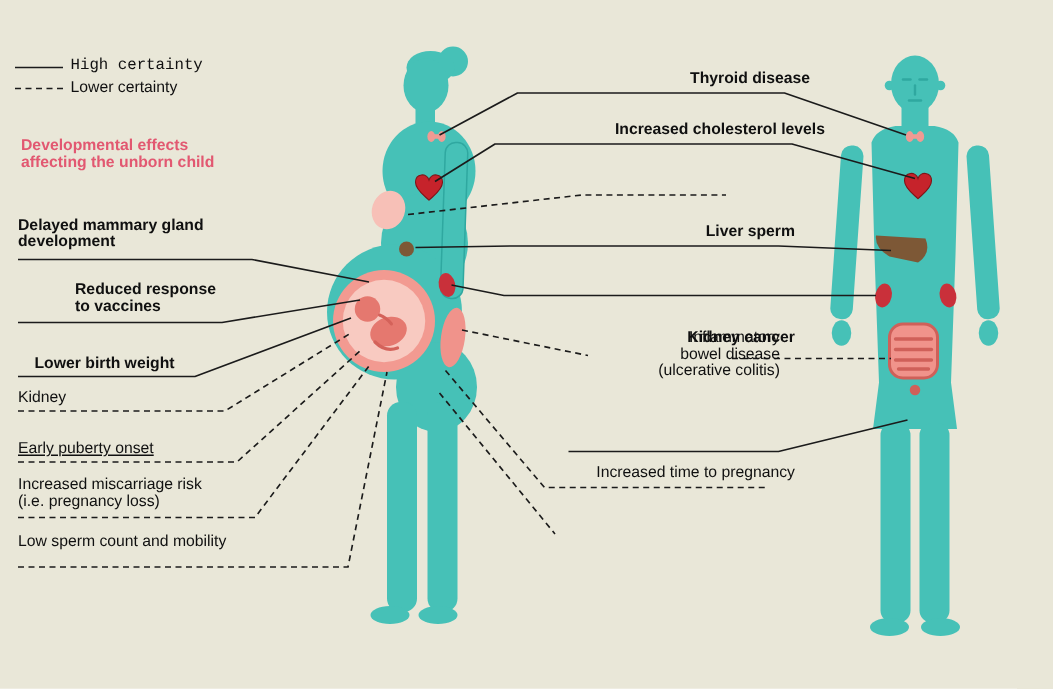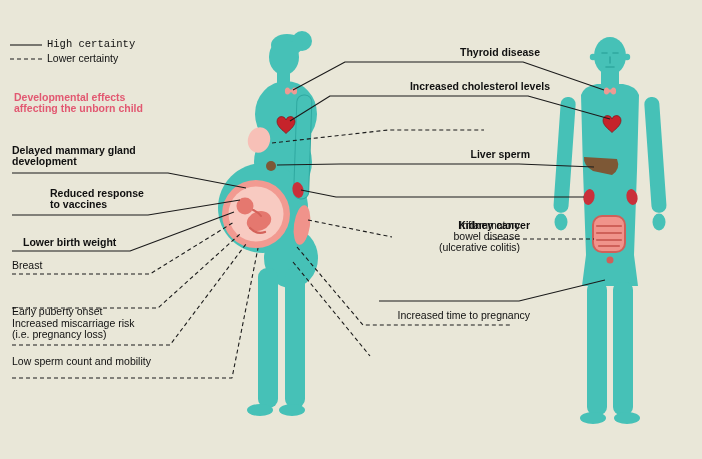--- a/index.html
+++ b/index.html
@@ -137,22 +137,22 @@
   <div class="lbl" style="left:47px;top:53px;">Lower certainty</div>
 
   <div class="lbl note" style="left:14px;top:92px;width:170px;">Developmental effects
 affecting the unborn child</div>
 
   <div class="lbl bold" style="left:12px;top:145px;width:170px;">Delayed mammary gland
 development</div>
   <div class="lbl bold" style="left:12px;top:188px;width:170px;margin-left:38px;">Reduced response
 to vaccines</div>
   <div class="lbl bold" style="left:12px;top:237px;width:170px;margin-left:11px;">Lower birth weight</div>
-  <div class="lbl" style="left:12px;top:260px;width:170px;">Breast</div>
-  <div class="lbl" style="left:12px;top:306px;width:170px;">Early puberty onset</div>
+  <div class="lbl" style="left:12px;top:260px;width:170px;">Kidney</div>
+  <div class="lbl" style="left:12px;top:294px;width:170px;text-decoration:underline;">Early puberty onset</div>
   <div class="lbl" style="left:12px;top:318px;width:180px;">Increased miscarriage risk
 (i.e. pregnancy loss)</div>
   <div class="lbl" style="left:12px;top:356px;width:200px;">Low sperm count and mobility</div>
 
   <div class="lbl bold ctr" style="left:340px;top:47px;width:200px;">Thyroid disease</div>
   <div class="lbl bold ctr" style="left:330px;top:81px;width:220px;">Increased cholesterol levels</div>
   <div class="lbl bold ctr" style="left:350px;top:149px;width:180px;">Liver sperm</div>
   <div class="lbl bold ctr" style="left:350px;top:182px;width:180px;margin-top:38px;">Kidney cancer</div>
   <div class="lbl ctr" style="left:360px;top:220px;width:160px;">Inflammatory
 bowel disease

